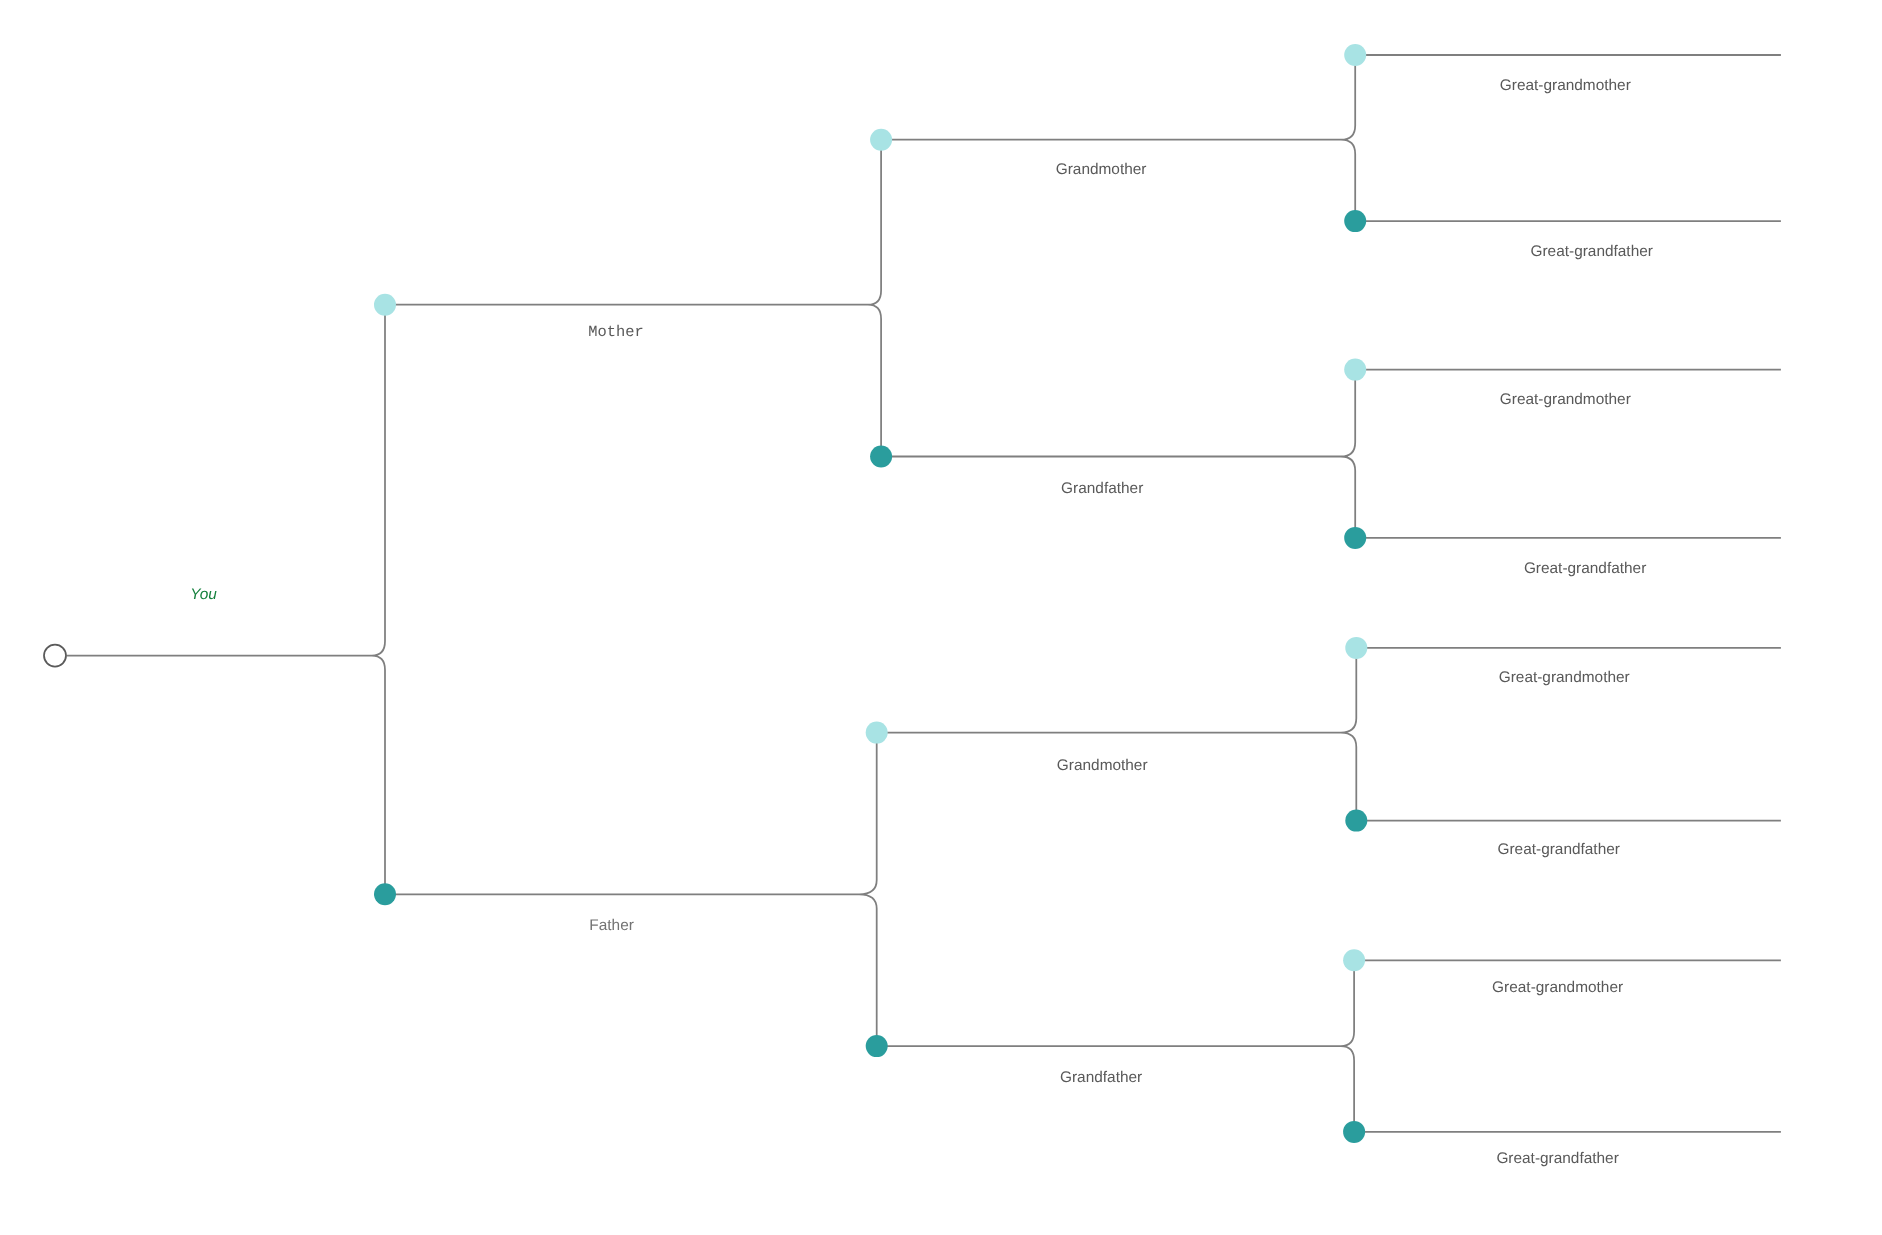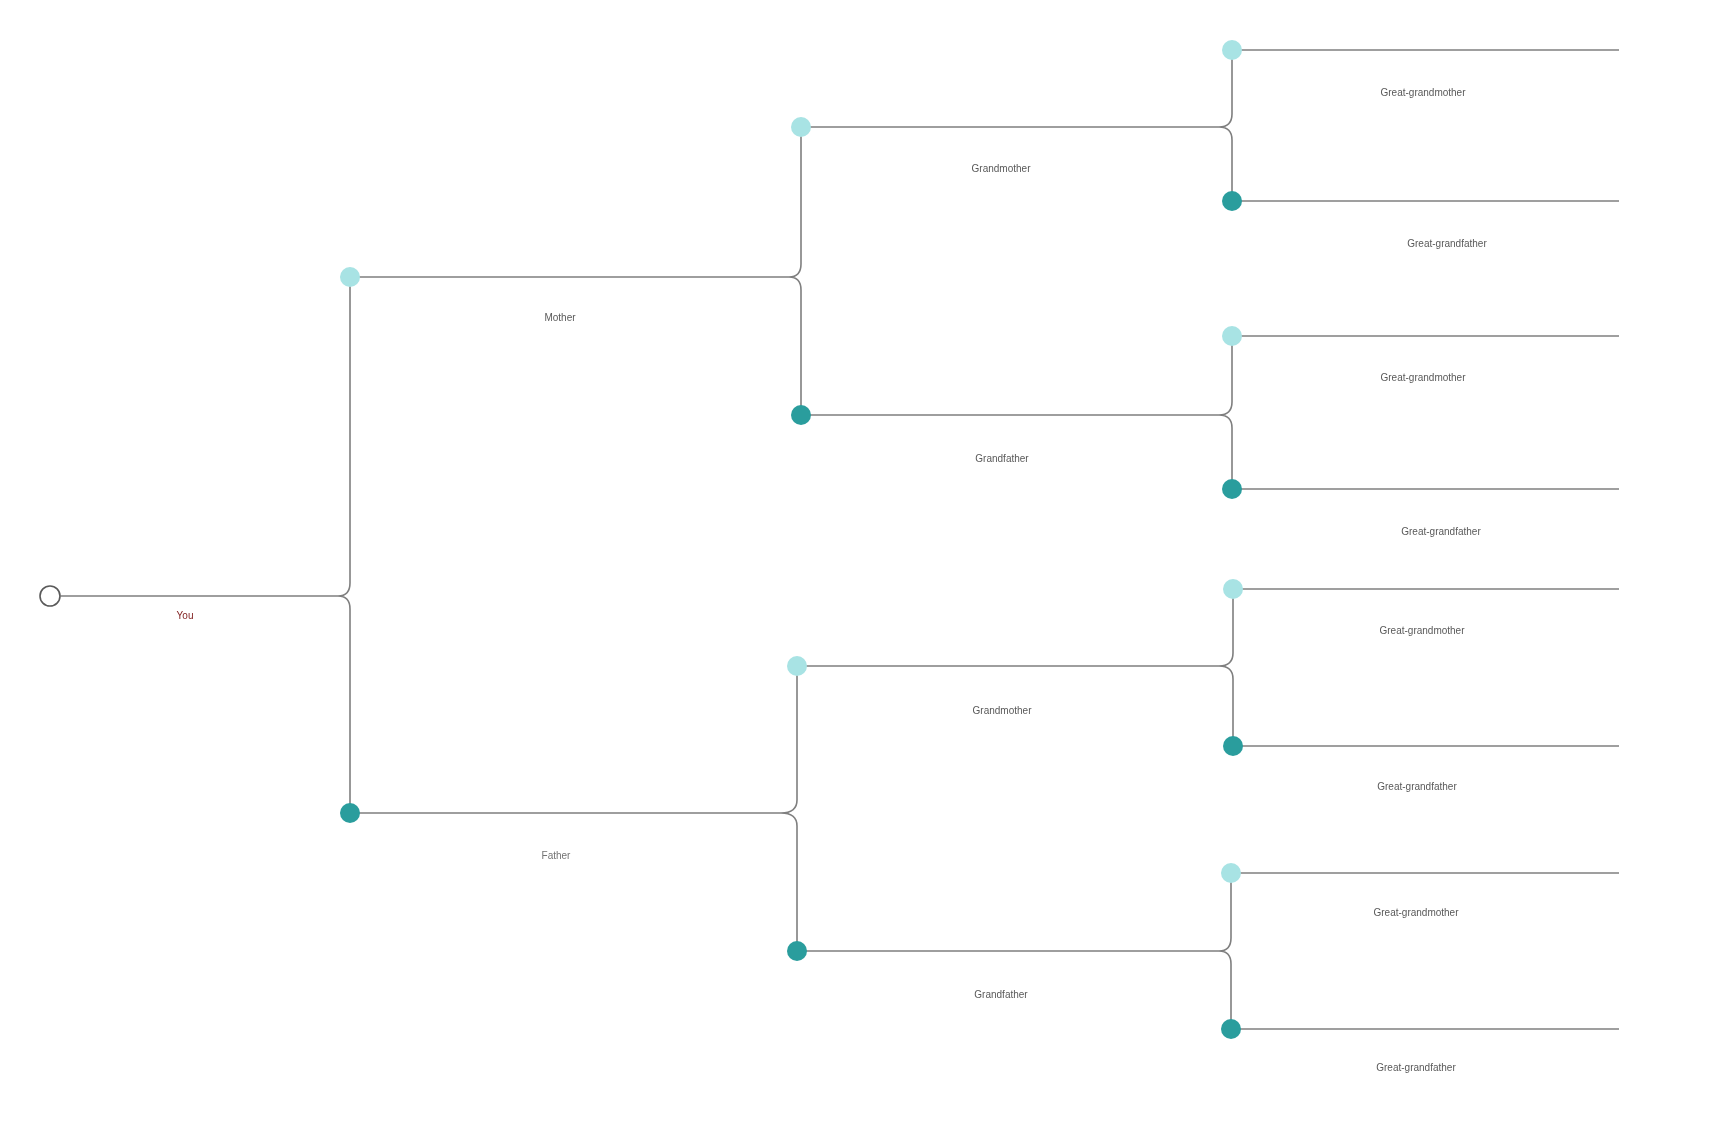--- a/index.html
+++ b/index.html
@@ -18,26 +18,25 @@
   #tree-svg {
     position: absolute;
     left: 0;
     top: 0;
     width: 1711px;
     height: 1123px;
   }
   .node-label {
     position: absolute;
     transform: translate(-50%, -50%);
-    font-size: 10px;
+    font-size: 14px;
     line-height: 1;
     color: #595959;
     white-space: nowrap;
     user-select: none;
-    margin-top: 16px;
   }
 </style>
 </head>
 <body>
 
 <div id="stage">
   <svg id="tree-svg" viewBox="0 0 1711 1123">
       <path d="M 60.5 596 H 338 M 338 596 Q 350 596 350 583 V 277 M 338 596 Q 350 596 350 609 V 813" fill="none" stroke="#7f7f7f" stroke-width="1.6"></path>
       <path d="M 350 277 H 789 M 789 277 Q 801 277 801 264 V 127 M 789 277 Q 801 277 801 290 V 415" fill="none" stroke="#7f7f7f" stroke-width="1.6"></path>
       <path d="M 350 813 H 781 M 781 813 Q 797 813 797 800 V 666 M 781 813 Q 797 813 797 826 V 951" fill="none" stroke="#7f7f7f" stroke-width="1.6"></path>
@@ -63,22 +62,22 @@
       <circle cx="1232" cy="50" r="10" fill="#a8e3e4"></circle>
       <circle cx="1232" cy="201" r="10" fill="#2a9d9d"></circle>
       <circle cx="1232" cy="336" r="10" fill="#a8e3e4"></circle>
       <circle cx="1232" cy="489" r="10" fill="#2a9d9d"></circle>
       <circle cx="1233" cy="589" r="10" fill="#a8e3e4"></circle>
       <circle cx="1233" cy="746" r="10" fill="#2a9d9d"></circle>
       <circle cx="1231" cy="873" r="10" fill="#a8e3e4"></circle>
       <circle cx="1231" cy="1029" r="10" fill="#2a9d9d"></circle>
     </svg>
 
-  <div class="node-label" style="left: 185px; top: 600px; color: #7f1d1d;">You</div>
-  <div class="node-label" style="left: 560px; top: 302px; color: rgb(89, 89, 89);">Mother</div>
+  <div class="node-label" style="left: 185px; top: 540px; color: #15803d; font-style: italic;">You</div>
+  <div class="node-label" style="left: 560px; top: 302px; color: rgb(89, 89, 89); font-family: Liberation Mono, monospace;">Mother</div>
   <div class="node-label" style="left: 556px; top: 840px; color: #737373;">Father</div>
   <div class="node-label" style="left: 1001px; top: 153px; color: rgb(89, 89, 89);">Grandmother</div>
   <div class="node-label" style="left: 1002px; top: 443px; color: rgb(89, 89, 89);">Grandfather</div>
   <div class="node-label" style="left: 1002px; top: 695px; color: rgb(89, 89, 89);">Grandmother</div>
   <div class="node-label" style="left: 1001px; top: 979px; color: rgb(89, 89, 89);">Grandfather</div>
   <div class="node-label" style="left: 1423px; top: 77px; color: rgb(89, 89, 89);">Great-grandmother</div>
   <div class="node-label" style="left: 1447px; top: 228px; color: rgb(89, 89, 89);">Great-grandfather</div>
   <div class="node-label" style="left: 1423px; top: 362px; color: rgb(89, 89, 89);">Great-grandmother</div>
   <div class="node-label" style="left: 1441px; top: 516px; color: rgb(89, 89, 89);">Great-grandfather</div>
   <div class="node-label" style="left: 1422px; top: 615px; color: rgb(89, 89, 89);">Great-grandmother</div>

